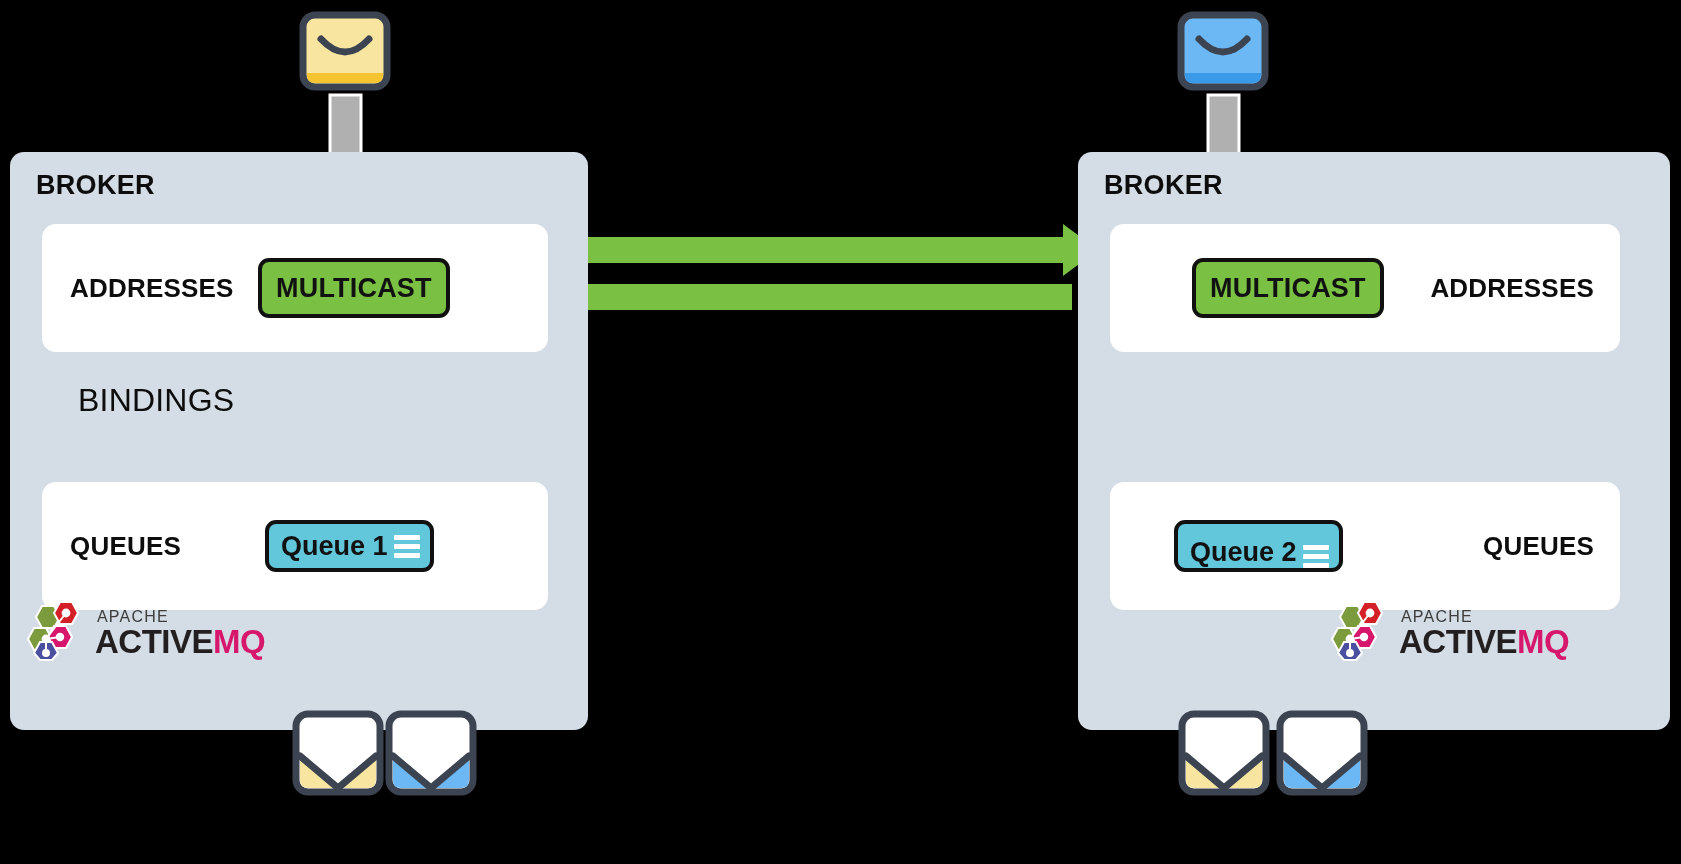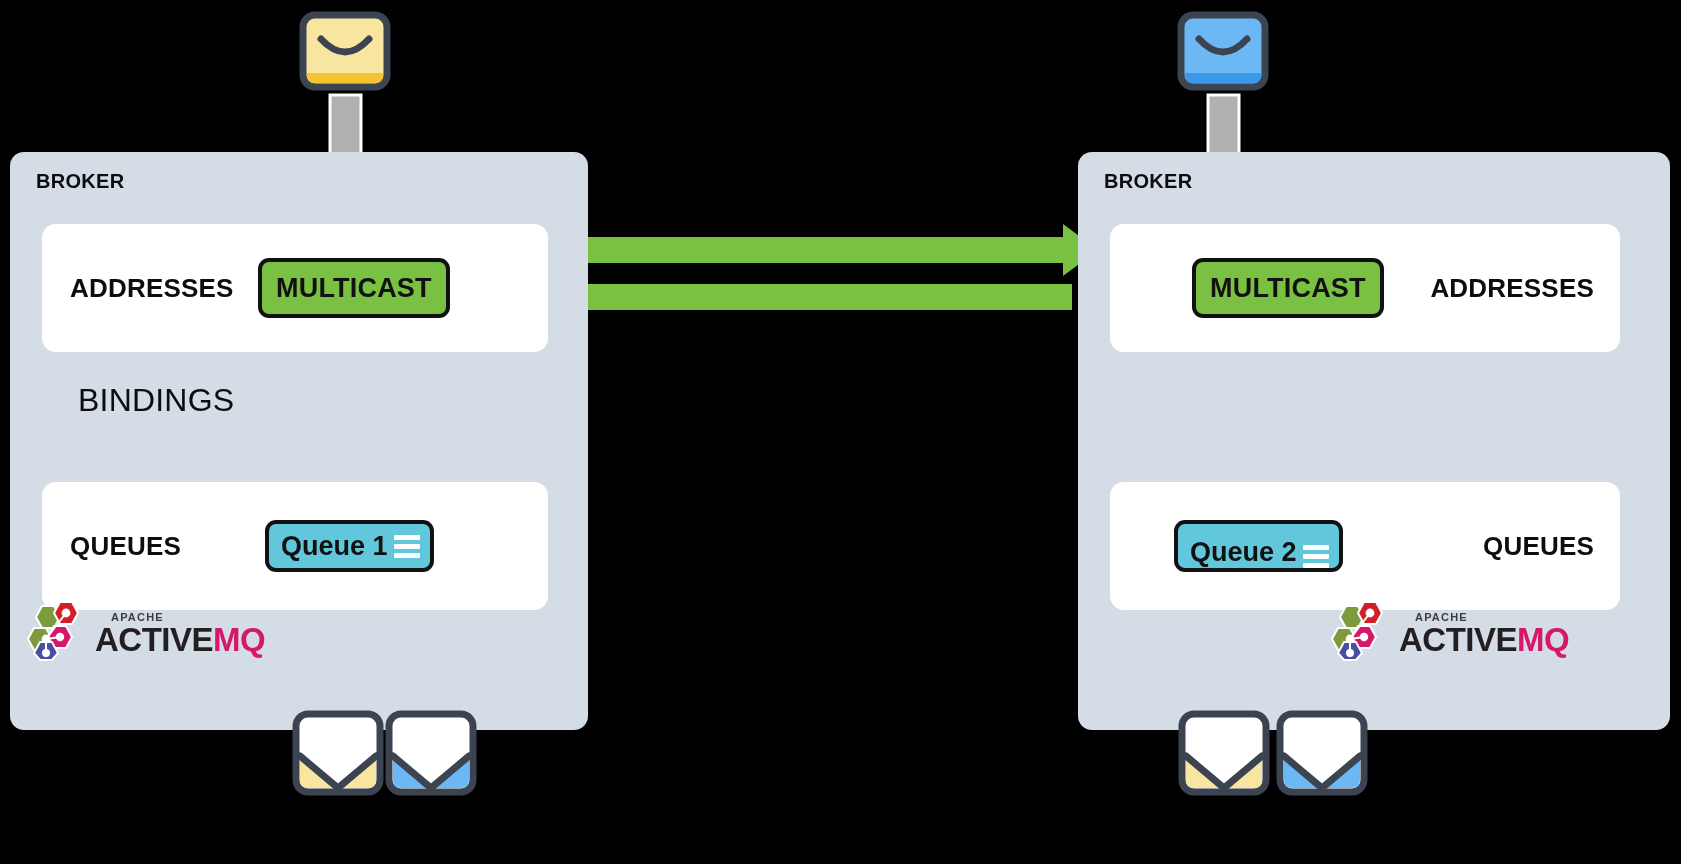--- a/index.html
+++ b/index.html
@@ -14,21 +14,21 @@
   .broker{
     position:absolute;
     background:#d4dde5;
     border-radius:14px;
   }
   .broker-left{left:10px;top:152px;width:578px;height:578px;}
   .broker-right{left:1078px;top:152px;width:592px;height:578px;}
 
   .broker-title{
     position:absolute;
-    font-size:20px;font-weight:bold;color:#0d0d0d;
+    font-size:27px;font-weight:bold;color:#0d0d0d;
     letter-spacing:.3px;
     white-space:nowrap;
   }
   .broker-left .broker-title{left:26px;top:18px;}
   .broker-right .broker-title{left:26px;top:18px;}
 
   
   .panel{
     position:absolute;
     background:#ffffff;
@@ -97,22 +97,22 @@
 
   
   .arrows{position:absolute;inset:0;pointer-events:none;}
 
   
   .amq{position:absolute;display:flex;align-items:center;gap:9px;}
   .amq-l{left:26px;top:600px;}
   .amq-r{left:1330px;top:600px;}
   .amq-text{display:flex;flex-direction:column;justify-content:center;line-height:1;}
   .amq-apache{
-    font-size:11px;font-weight:bold;color:#3c3c3c;letter-spacing:1.2px;
-    margin-bottom:2px;margin-left:16px;
+    font-size:16px;font-weight:normal;color:#3c3c3c;letter-spacing:1.2px;
+    margin-bottom:2px;margin-left:2px;
   }
   .amq-word{font-size:33px;font-weight:bold;letter-spacing:-.5px;line-height:.9;}
   .amq-active{color:#231f20;}
   .amq-mq{color:#d6176b;}
 </style>
 </head>
 <body>
 
 <div class="stage">
 

